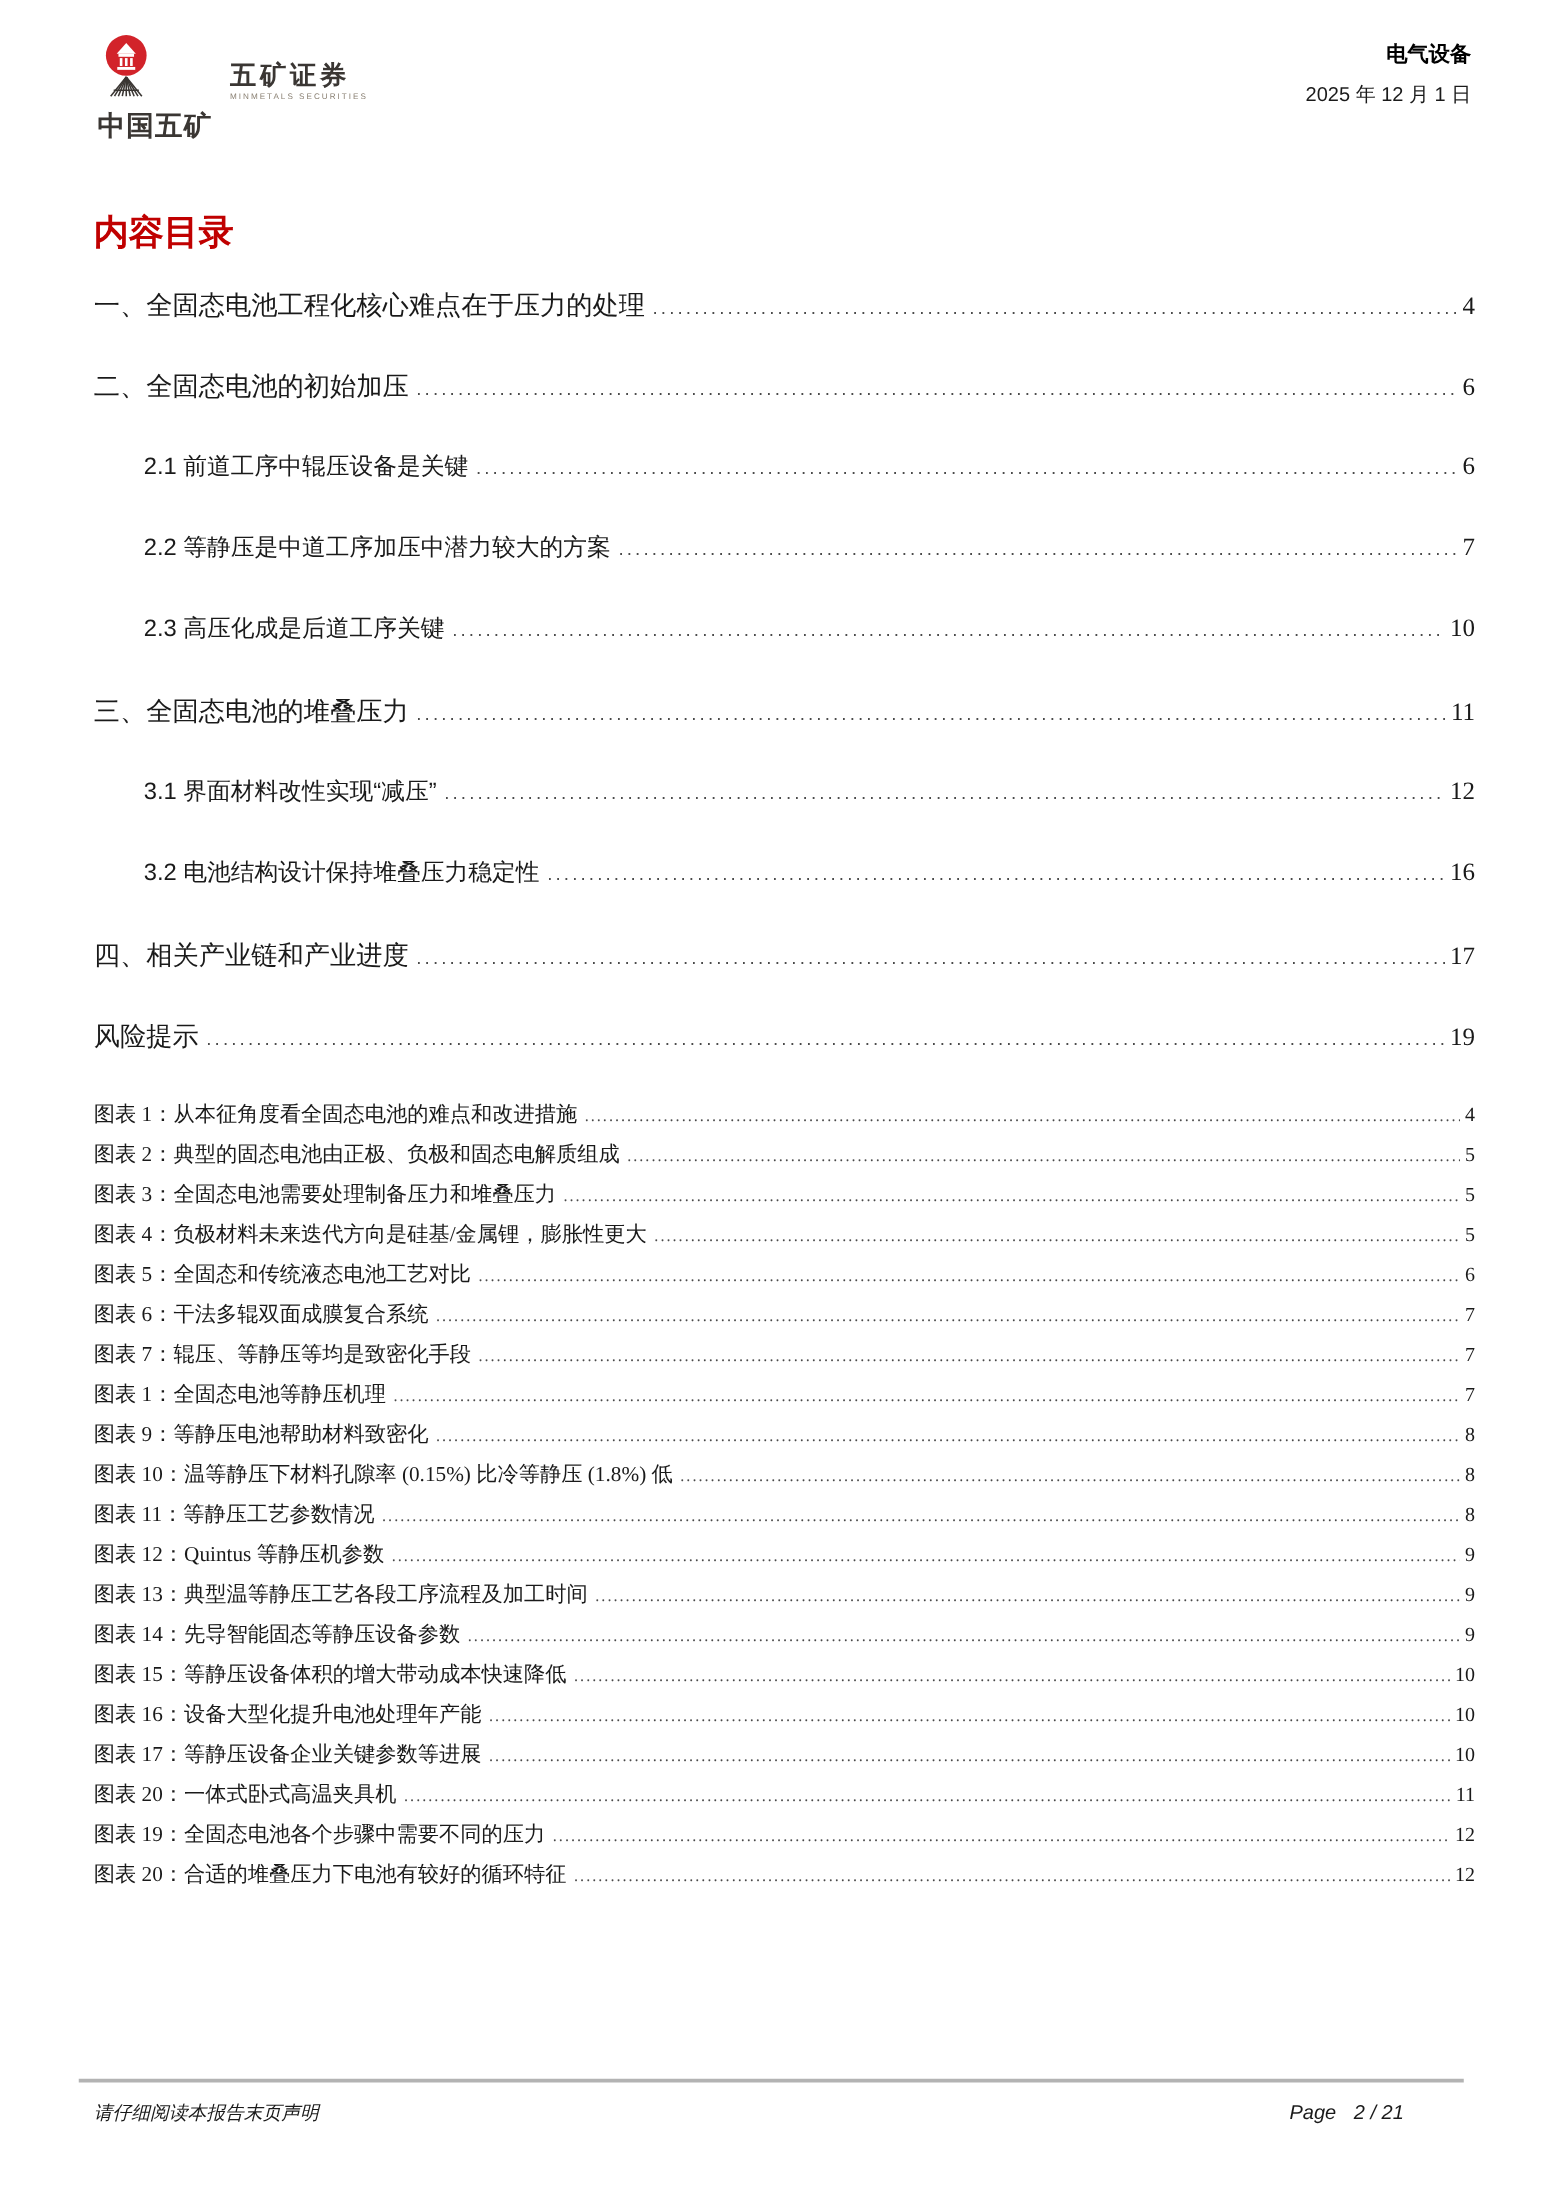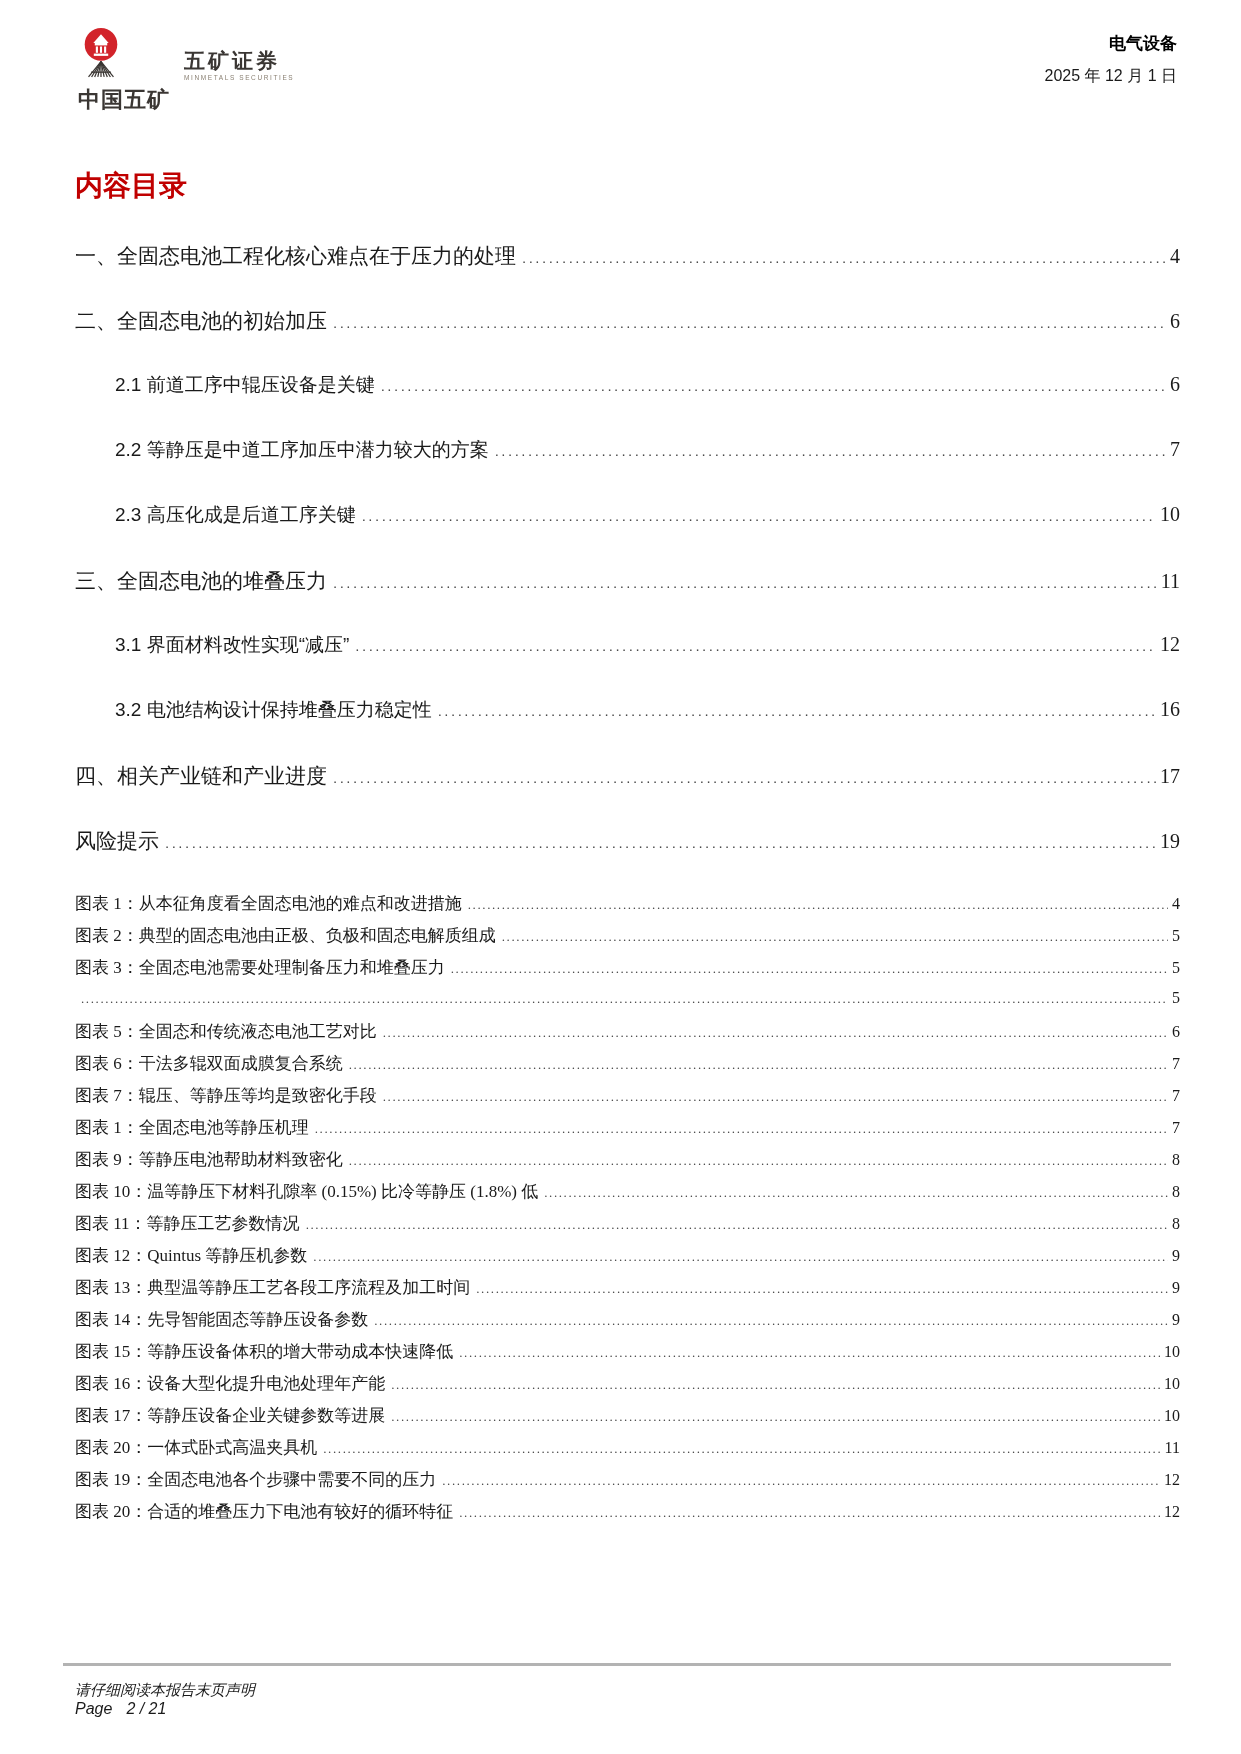--- a/index.html
+++ b/index.html
@@ -19,21 +19,21 @@
   .brand-cn { font-weight:bold; font-size:21px; letter-spacing:3px; color:#3a3633; line-height:22px; }
   .brand-en { font-size:6.5px; letter-spacing:1.6px; color:#8a8073; margin-top:2px; }
   .header-right { text-align:right; padding-top:6px; }
   .header-category { font-weight:bold; font-size:17px; color:#000; }
   .header-date { font-size:16px; margin-top:11px; color:#1a1a1a; }
 
   
   .main { position:absolute; top:170px; left:75px; width:1105px; }
   .section-title { font-size:28px; line-height:32px; font-weight:bold; color:#c00000; margin:0; }
 
-  .toc-list { margin-top:40px; }
+  .toc-list { margin-top:28px; }
   .toc-row { display:flex; align-items:baseline; height:24px; margin-bottom:41px; font-size:21px; }
   .toc-row.level2 { padding-left:40px; font-size:19px; }
   .toc-label { white-space:nowrap; }
   .toc-page { font-family:"Liberation Serif","DejaVu Serif",serif; font-size:20px; white-space:nowrap; }
 
   .figures-title { margin-top:32px; }
   .figures-list { margin-top:21px; }
   .fig-row { display:flex; align-items:baseline; height:20px; margin-bottom:12px;
     font-size:17px; font-family:"Liberation Serif","DejaVu Serif",serif; }
   .fig-label { white-space:nowrap; }
@@ -42,21 +42,21 @@
   .dots { flex:1 1 auto; overflow:hidden; white-space:nowrap; margin:0 4px 0 6px; color:#4a4a4a; }
   .dots::after {
     content:"....................................................................................................................................................................................................................................................................";
     letter-spacing:2.5px; font-size:15px;
   }
   .fig-row .dots::after { letter-spacing:1.6px; font-size:13px; }
 
   
   .footer-rule { position:absolute; top:1663px; left:63px; right:70px; height:3px; background:#b3b3b3; }
   .footer-text { position:absolute; top:1681px; left:75px; right:118px;
-    display:flex; justify-content:space-between; align-items:baseline;flex-direction:column; }
+    display:flex; justify-content:space-between; align-items:baseline; }
   .footer-disclaimer { font-style:italic; font-size:15px; color:#1a1a1a; }
   .footer-page { font-style:italic; font-size:16px; color:#1a1a1a; }
   .footer-page .num { margin-left:14px; }
 </style>
 </head>
 <body>
 
 <div class="page">
 
   <div class="header">
@@ -163,20 +163,21 @@
           <span class="fig-label">图表 2：典型的固态电池由正极、负极和固态电解质组成</span>
           <span class="dots"></span>
           <span class="fig-page">5</span>
         </div>
         <div class="fig-row">
           <span class="fig-label">图表 3：全固态电池需要处理制备压力和堆叠压力</span>
           <span class="dots"></span>
           <span class="fig-page">5</span>
         </div>
         <div class="fig-row">
+          <span class="fig-label">图表 4：负极材料未来迭代方向是硅基/金属锂，膨胀性更大</span>
           <span class="dots"></span>
           <span class="fig-page">5</span>
         </div>
         <div class="fig-row">
           <span class="fig-label">图表 5：全固态和传统液态电池工艺对比</span>
           <span class="dots"></span>
           <span class="fig-page">6</span>
         </div>
         <div class="fig-row">
           <span class="fig-label">图表 6：干法多辊双面成膜复合系统</span>

